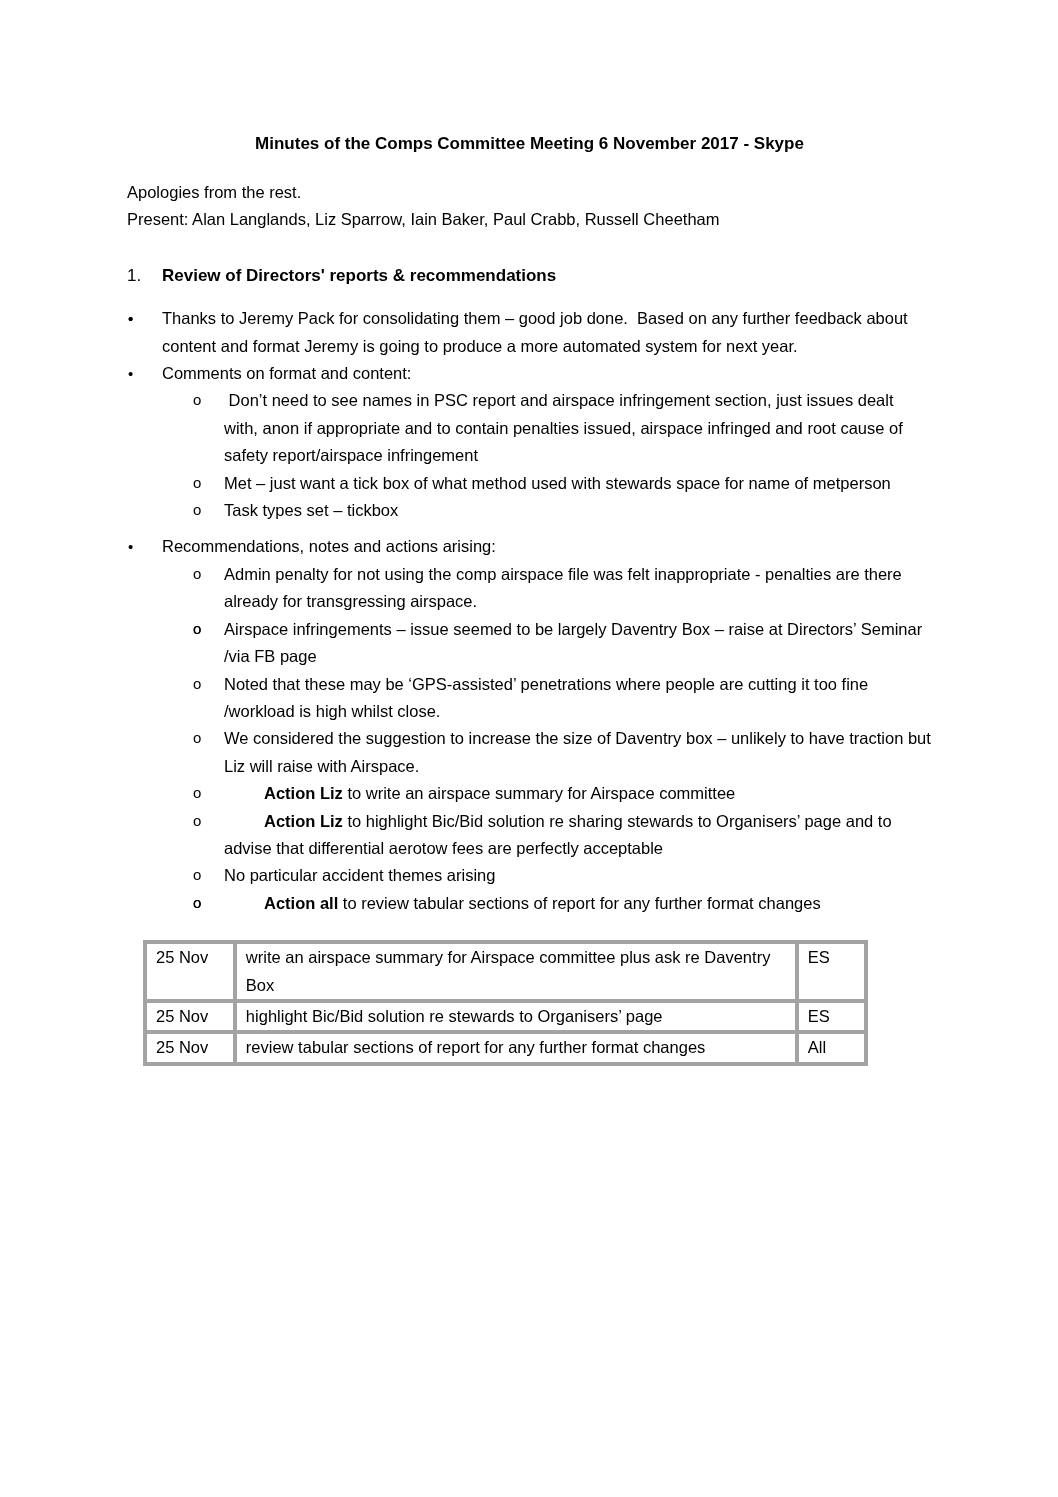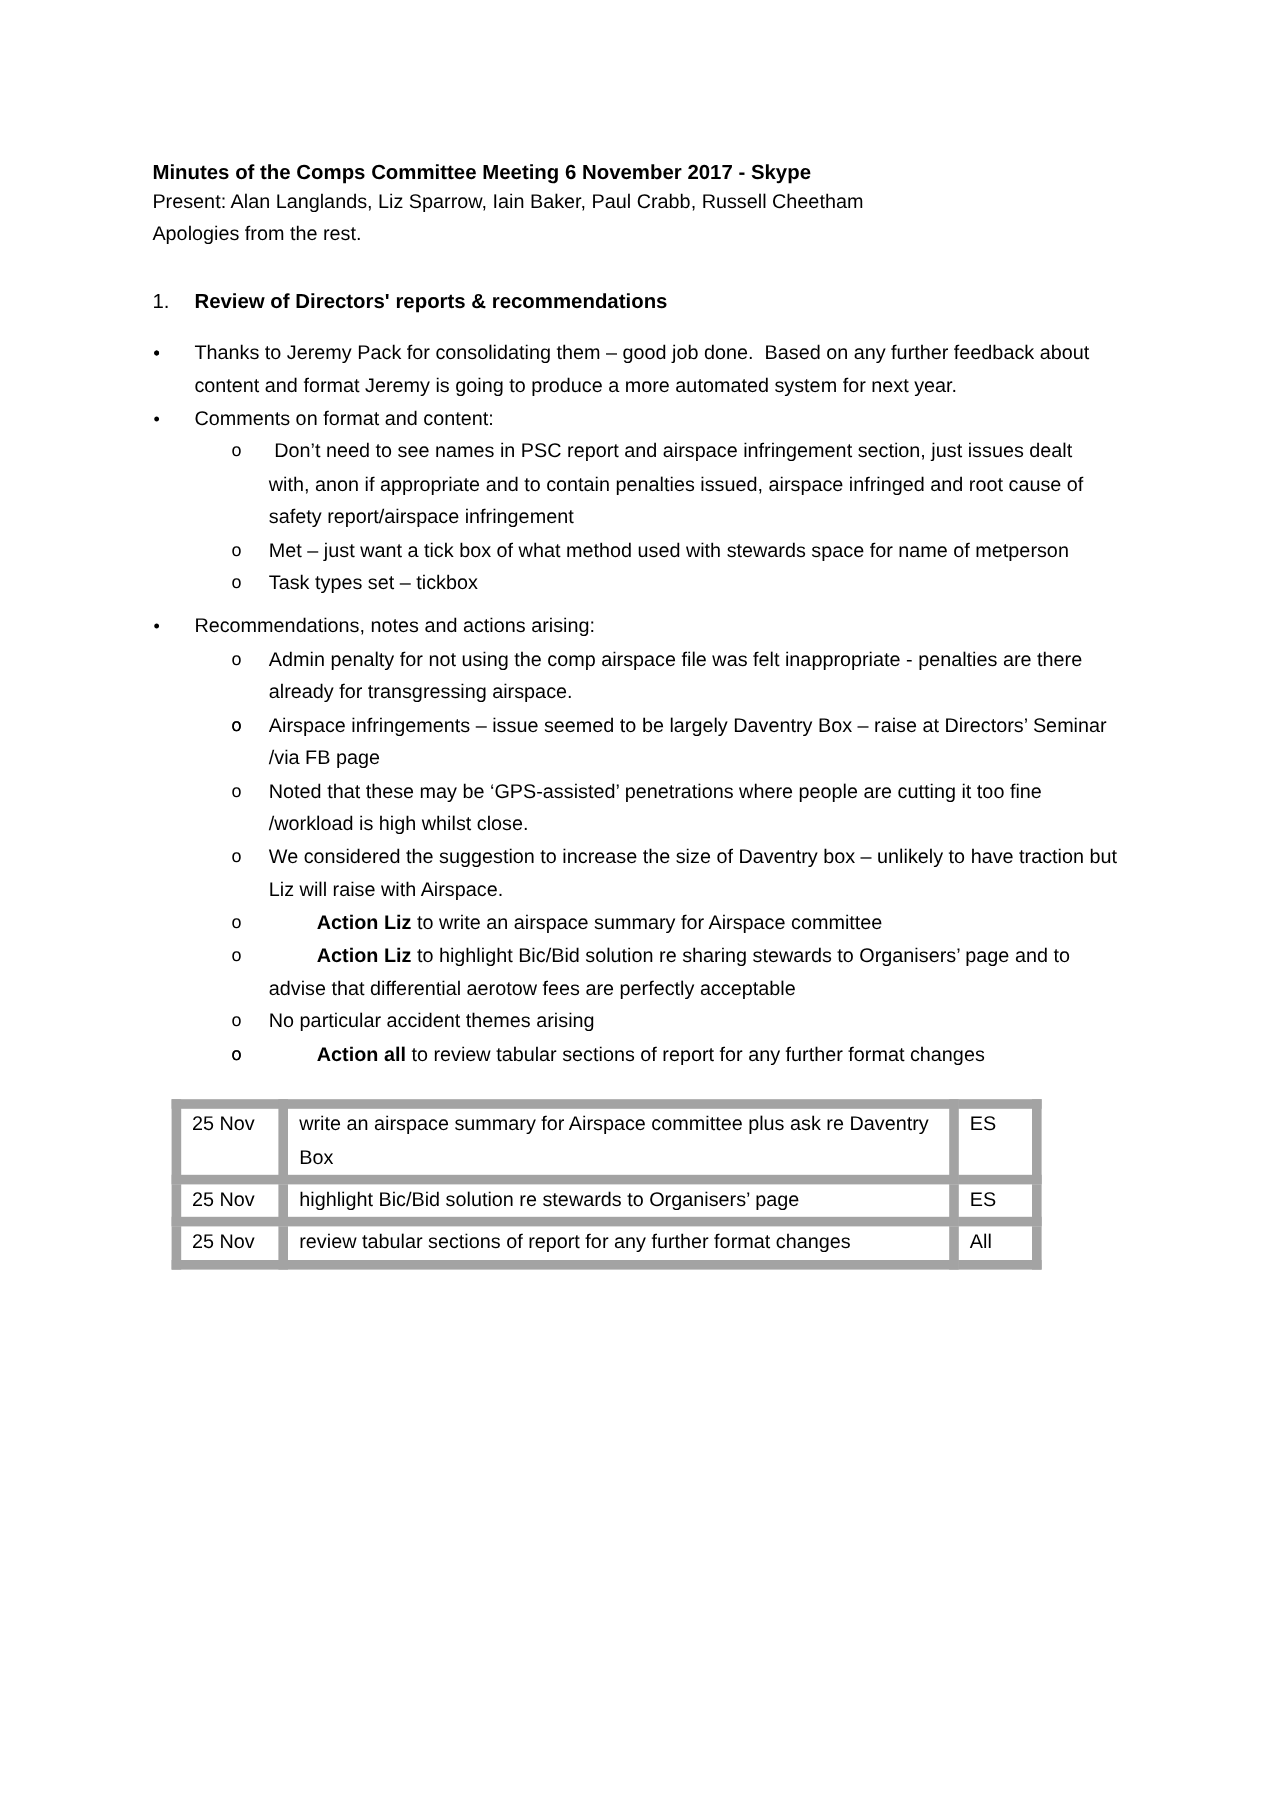--- a/index.html
+++ b/index.html
@@ -4,53 +4,53 @@
 <style>
   * { margin:0; padding:0; box-sizing:border-box; }
   html,body { background:#ffffff; }
   .page {
     width:1058px; height:1497px; background:#ffffff; color:#000;
     font-family:"Liberation Sans", sans-serif;
     font-size:16.5px; line-height:27.4px;
     padding:133px 126px 0 127px;
     overflow:hidden;
   }
-  .doc-title { text-align:left; font-weight:bold; font-size:17px; line-height:22px; }
+  .doc-title { text-align:center; font-weight:bold; font-size:17px; line-height:22px; margin-bottom:24px; }
   .para { }
   .h1 { display:flex; margin-top:28px; font-size:17px; }
   .h1 .num { width:35px; flex:0 0 35px; }
   .h1 .txt { font-weight:bold; }
   .list { margin-top:16px; }
   .li1 { position:relative; padding-left:35px; }
   .li1 .marker { position:absolute; left:1px; top:0; font-size:15px; }
   .li2 { position:relative; padding-left:97px; }
   .li2 .marker { position:absolute; left:66px; top:-1px; font-size:15px; }
   .mt { margin-top:9px; }
   .b { font-weight:bold;margin-left:40px; }
   table.actions {
     border-collapse:collapse; table-layout:fixed;
     width:725px; margin:23px 0 0 16px;
   }
   table.actions td {
-    border:8px solid #a3a3a3; padding:0 9px; vertical-align:top; line-height:27.4px;margin-top:23px;
+    border:4px solid #a3a3a3; padding:0 9px; vertical-align:top; line-height:27.4px;margin-top:23px;
   }
   td.c-date { width:87px; }
   td.c-action { width:544px; }
   td.c-who { width:67px; }
   tr.tall td { height:52px; }
 </style>
 </head>
 <body>
 
 <div class="page">
 
   <div class="doc-title">Minutes of the Comps Committee Meeting 6 November 2017 - Skype</div>
 
+  <div class="para">Apologies from the rest.</div>
   <div class="para">Present: Alan Langlands, Liz Sparrow, Iain Baker, Paul Crabb, Russell Cheetham</div>
-  <div class="para">Apologies from the rest.</div>
 
   <div class="h1">
     <span class="num">1.</span>
     <span class="txt">Review of Directors' reports &amp; recommendations</span>
   </div>
 
   <div class="list">
 
     <div class="li1">
       <span class="marker">•</span>

